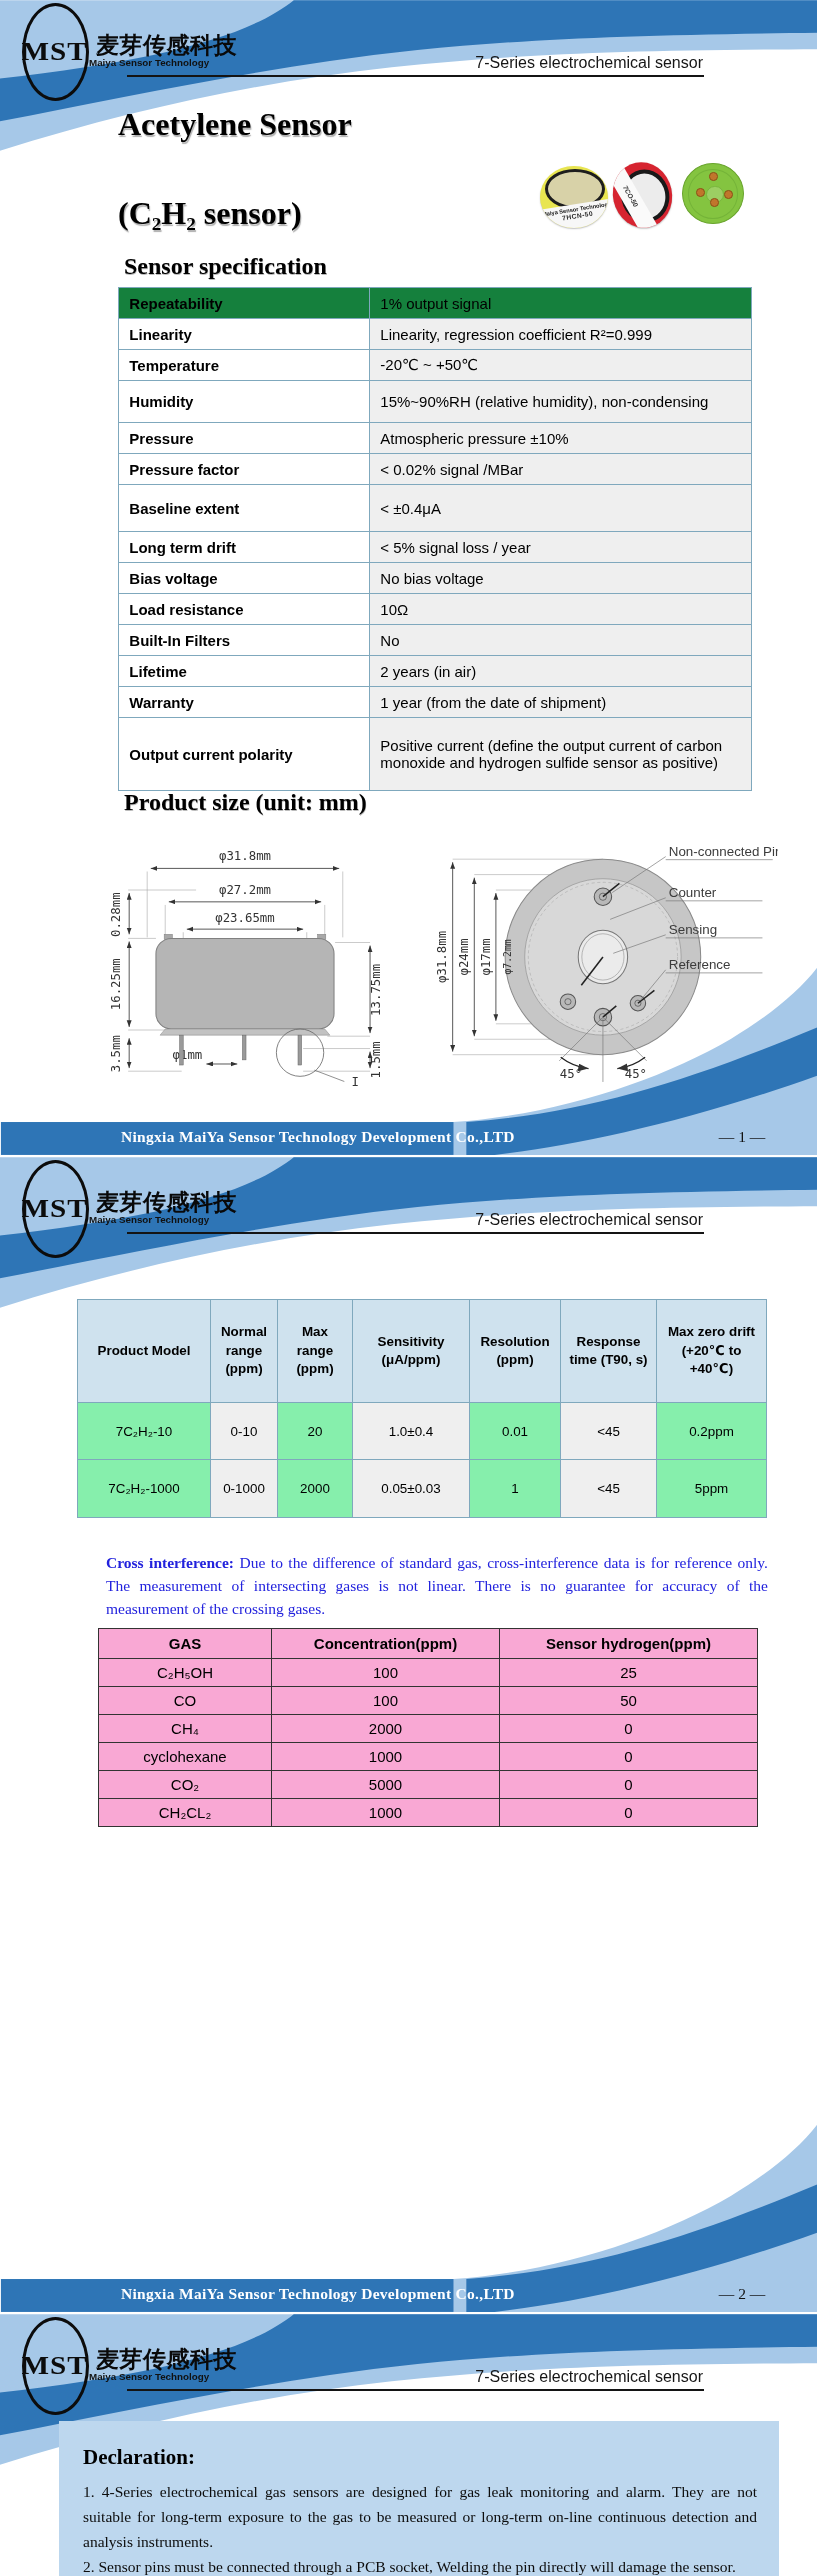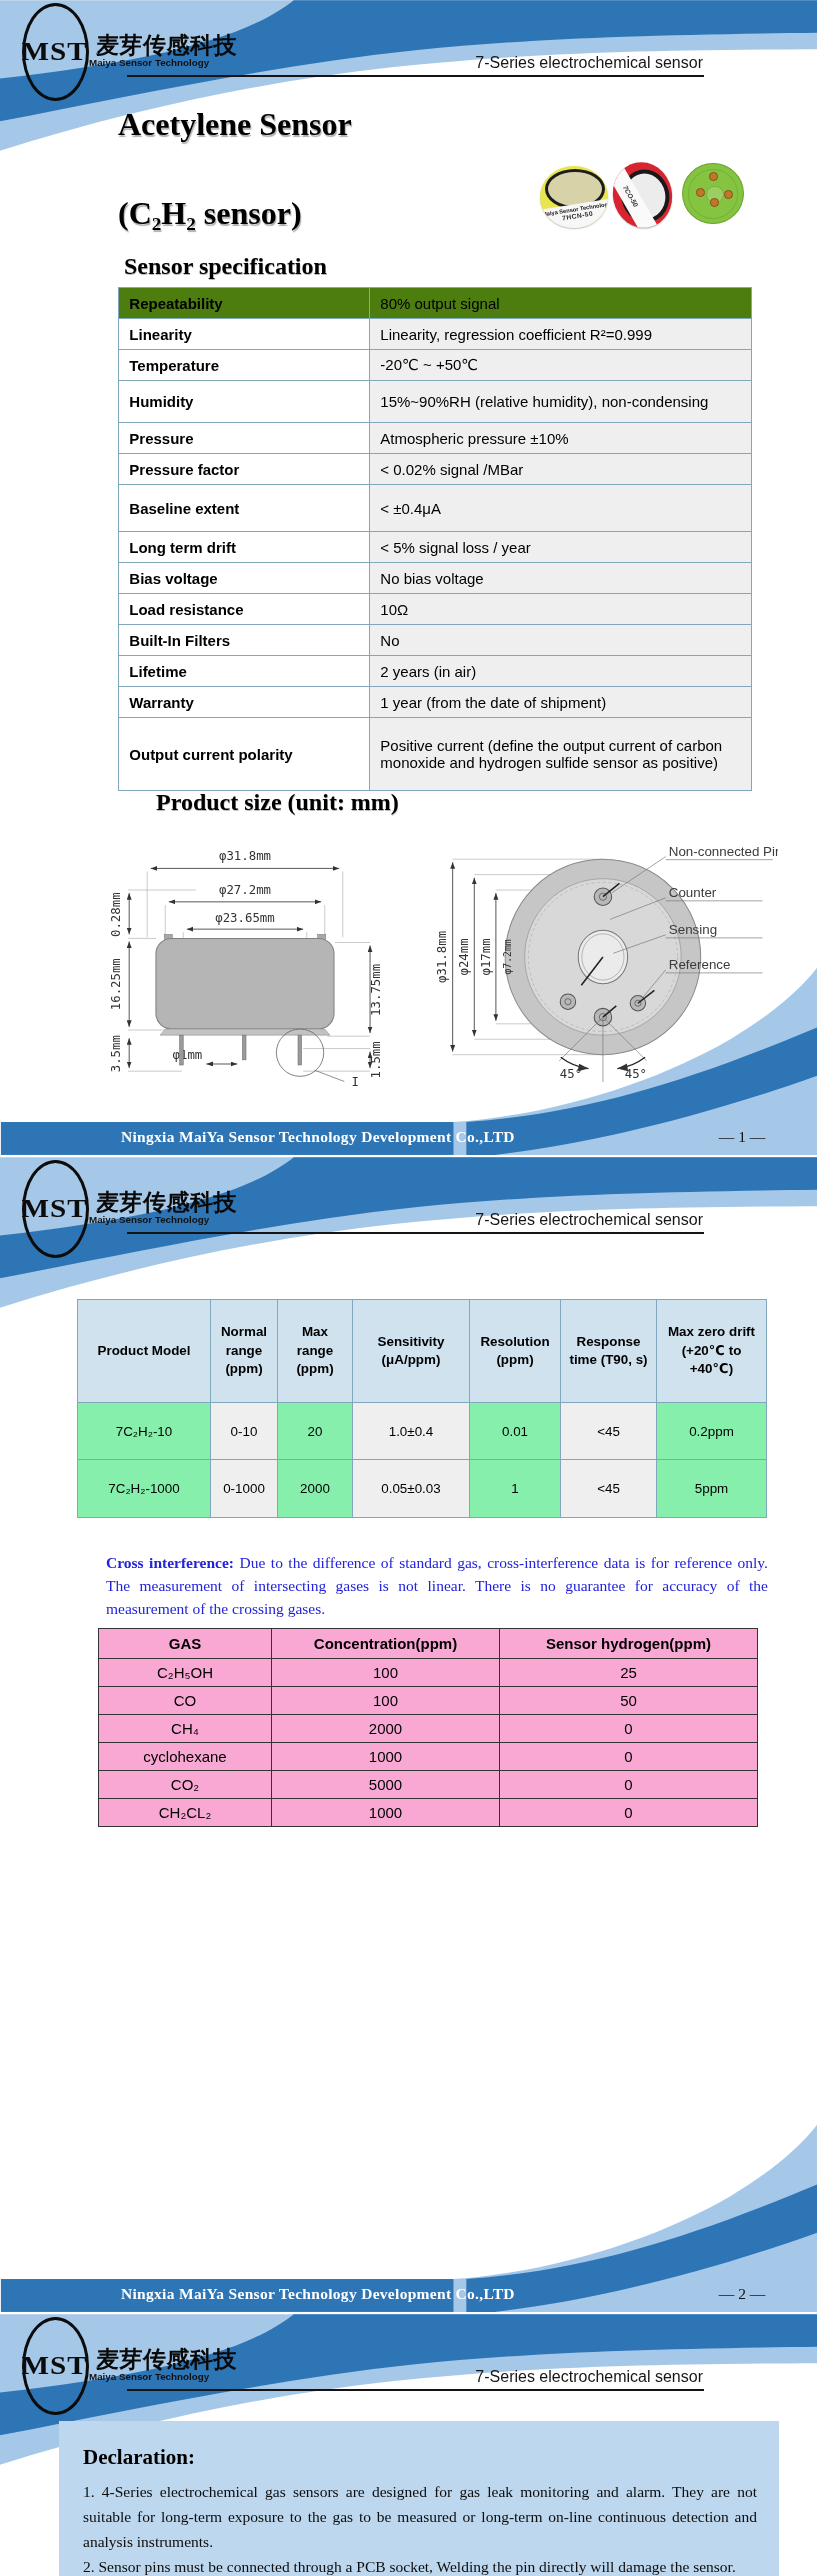--- a/index.html
+++ b/index.html
@@ -18,42 +18,42 @@
   .hdr-line{position:absolute;left:127px;top:75px;width:577px;height:1.5px;background:#141414;}
   .ftr-company{position:absolute;left:121px;bottom:11.3px;font-family:"Liberation Serif","DejaVu Serif",serif;font-weight:bold;font-size:15.5px;color:#ffffff;letter-spacing:0.3px;}
   .ftr-pagenum{position:absolute;left:711px;bottom:11.3px;width:62px;text-align:center;font-family:"Liberation Serif","DejaVu Serif",serif;font-size:15.5px;color:#111;}
 
   
   .title{position:absolute;left:118px;font-family:"Liberation Serif","DejaVu Serif",serif;font-weight:bold;font-size:32px;color:#000;text-shadow:1px 1.5px 1px rgba(110,110,110,.55);}
   .title1{top:106px;}
   .title2{top:195px;}
   .sec-heading{position:absolute;font-family:"Liberation Serif","DejaVu Serif",serif;font-weight:bold;font-size:24px;color:#000;text-shadow:0.5px 1px 0.5px rgba(120,120,120,.5);}
   .spec-heading{left:124px;top:253px;}
-  .size-heading{left:124px;top:789px;margin-left:32px;}
+  .size-heading{left:124px;top:789px;}
 
   .photos{position:absolute;left:540px;top:161px;width:258px;height:72px;}
   .photo1{position:absolute;left:0;top:5.2px;width:68px;height:62px;border-radius:50%;background:#e8e550;overflow:hidden;box-shadow:0 1px 1.5px rgba(0,0,0,.25);}
   .photo1-face{position:absolute;left:5.2px;top:3.1px;width:54px;height:34px;border-radius:50%;background:#d8d2a8;border:3.6px solid #1d1d1d;}
   .photo1-band{position:absolute;left:-6.2px;top:38px;width:88px;height:27px;background:#f7f7f7;transform:rotate(-9deg);padding-top:1.5px;text-align:center;}
   .photo1-brand{font-size:5.7px;font-weight:bold;color:#161616;}
   .photo1-model{font-size:6.7px;font-weight:bold;color:#2a2a2a;letter-spacing:0.5px;}
   .photo2{position:absolute;left:73px;top:1px;width:59px;height:66px;border-radius:50%;background:#d62430;overflow:hidden;transform:rotate(-12deg);box-shadow:0 1px 1.5px rgba(0,0,0,.25);}
   .photo2-face{position:absolute;right:2.6px;top:8.2px;width:40px;height:45px;border-radius:50%;background:#ececec;border:4.1px solid #191919;}
   .photo2-band{position:absolute;left:-20.6px;top:23px;width:77px;height:17.5px;background:#fafafa;transform:rotate(72deg);display:flex;align-items:center;justify-content:center;}
   .photo2-model{font-size:6.7px;font-weight:bold;color:#333;font-style:italic;}
   .photo3{position:absolute;left:142px;top:2.1px;width:60px;height:59px;border-radius:50%;background:#84c440;border:1px solid #69a42d;}
   .photo3-ring{position:absolute;left:4.6px;top:4.6px;right:4.6px;bottom:4.6px;border-radius:50%;border:1.5px solid #74b338;}
   .photo3-hole{position:absolute;left:23px;top:21.6px;width:15.5px;height:15.5px;border-radius:50%;background:#9ccf63;border:1px solid #79b53d;}
   .pin-dot{position:absolute;width:6.7px;height:6.7px;border-radius:50%;background:#c0762c;border:1px solid #8a5016;}
 
   .spec-table{position:absolute;left:118px;top:287px;width:634px;border-collapse:collapse;table-layout:fixed;font-size:15px;}
   .spec-table td{border:1px solid #7fa8bd;padding:0 10.3px;vertical-align:middle;background:#fff;}
   .spec-table td.lbl{font-weight:bold;}
   .spec-table td.val{background:#efefef;}
-  .spec-table tr.first td{background:#4d7c0f;}
+  .spec-table tr.first td{background:#15803d;}
   .spec-table tr.h58 td{height:30px;}
   .spec-table tr.h80 td{height:41px;}
   .spec-table tr.h90 td{height:46px;margin-top:12px;}
   .spec-table tr.h140 td{height:72px;}
 
   .draw-left{position:absolute;left:88px;top:828px;}
   .draw-right{position:absolute;left:433px;top:836px;}
   .dim-text{font-family:"DejaVu Sans Mono",monospace;font-size:24px;fill:#333;}
   .dim-text-sm{font-family:"DejaVu Sans Mono",monospace;font-size:19px;fill:#333;}
   .pinlbl{font-family:"Liberation Sans",sans-serif;font-size:26px;fill:#3c3c3c;}
@@ -123,21 +123,21 @@
   <div class="sec-heading spec-heading">Sensor specification</div>
 
   <table class="spec-table">
     <colgroup>
         <col style="width:251px">
         <col style="width:382px">
       </colgroup>
     <tbody>
         <tr class="first h58">
       <td class="lbl">Repeatability</td>
-      <td class="val">80% output signal</td>
+      <td class="val">1% output signal</td>
         </tr>
     <tr class="h58">
       <td class="lbl">Linearity</td>
       <td class="val">Linearity, regression coefficient R²=0.999</td>
         </tr>
     <tr class="h58">
       <td class="lbl">Temperature</td>
       <td class="val">-20℃ ~ +50℃</td>
         </tr>
     <tr class="h80">

